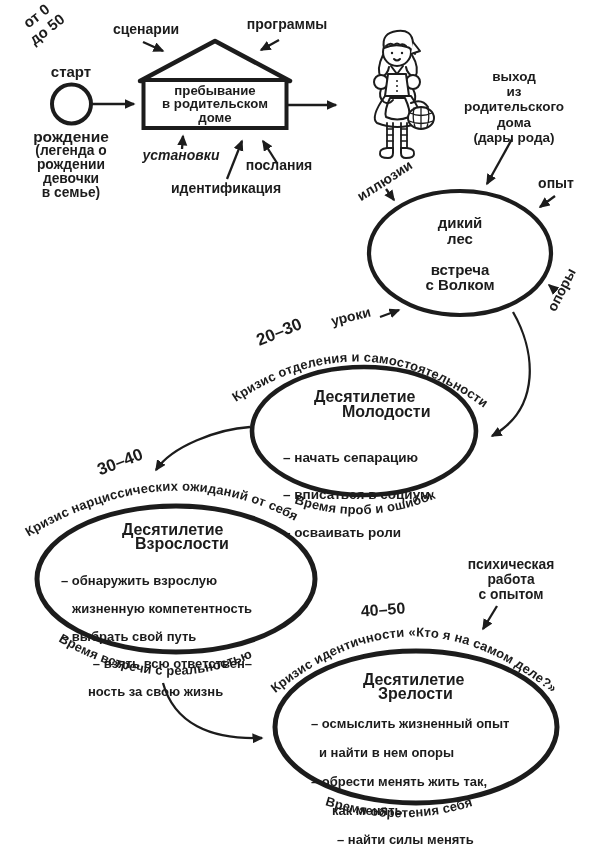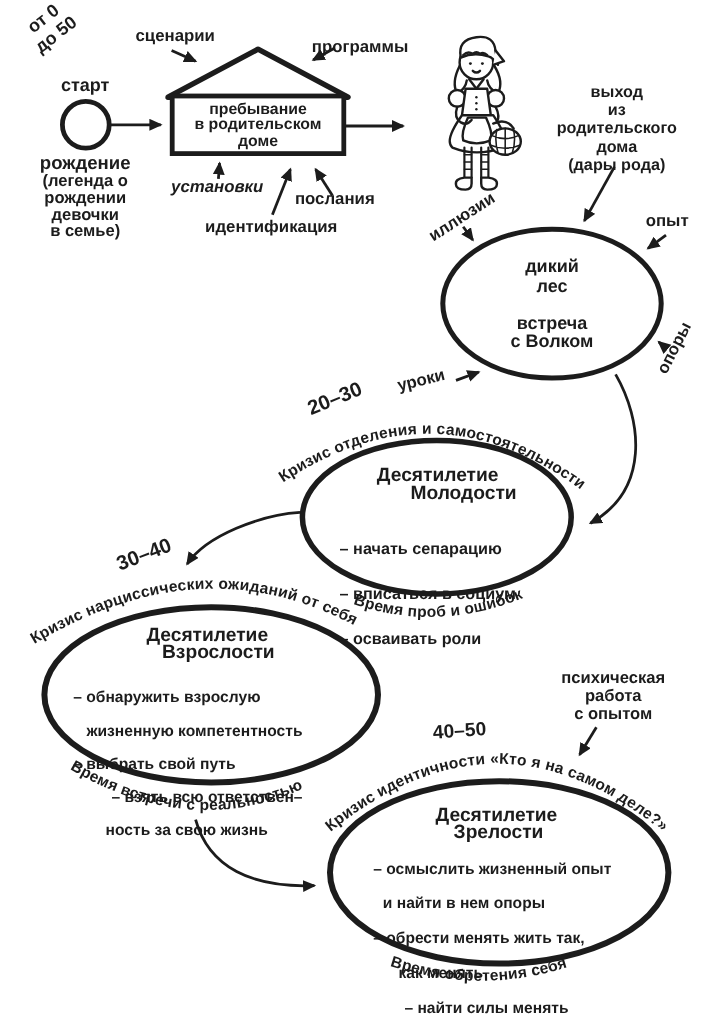--- a/index.html
+++ b/index.html
@@ -119,21 +119,21 @@
   <div class="t cx" style="left:71px;top:128px;font-size:15.5px;">рождение</div>
   <div class="t cx" style="left:71px;top:144px;font-size:13.8px;line-height:14px;">(легенда о
 рождении
 девочки
 в семье)</div>
 
   <div class="t c" style="left:215px;top:104px;font-size:13.2px;line-height:13.4px;">пребывание
 в родительском
 доме</div>
   <div class="t c" style="left:146px;top:30px;font-size:14px;">сценарии</div>
-  <div class="t c" style="left:287px;top:39px;font-size:14px;margin-left:13px;">программы</div>
+  <div class="t c" style="left:287px;top:25px;font-size:14px;">программы</div>
   <div class="t c" style="left:181px;top:156px;font-size:14px;font-style:italic;">установки</div>
   <div class="t c" style="left:226px;top:189px;font-size:14px;">идентификация</div>
   <div class="t c" style="left:279px;top:166px;font-size:14px;">послания</div>
 
   <div class="t cx" style="left:514px;top:69px;font-size:13.5px;line-height:15.2px;">выход
 из родительского
 дома
 (дары рода)</div>
 
   <div class="t c" style="left:460px;top:254px;font-size:15px;line-height:15.6px;">дикий

